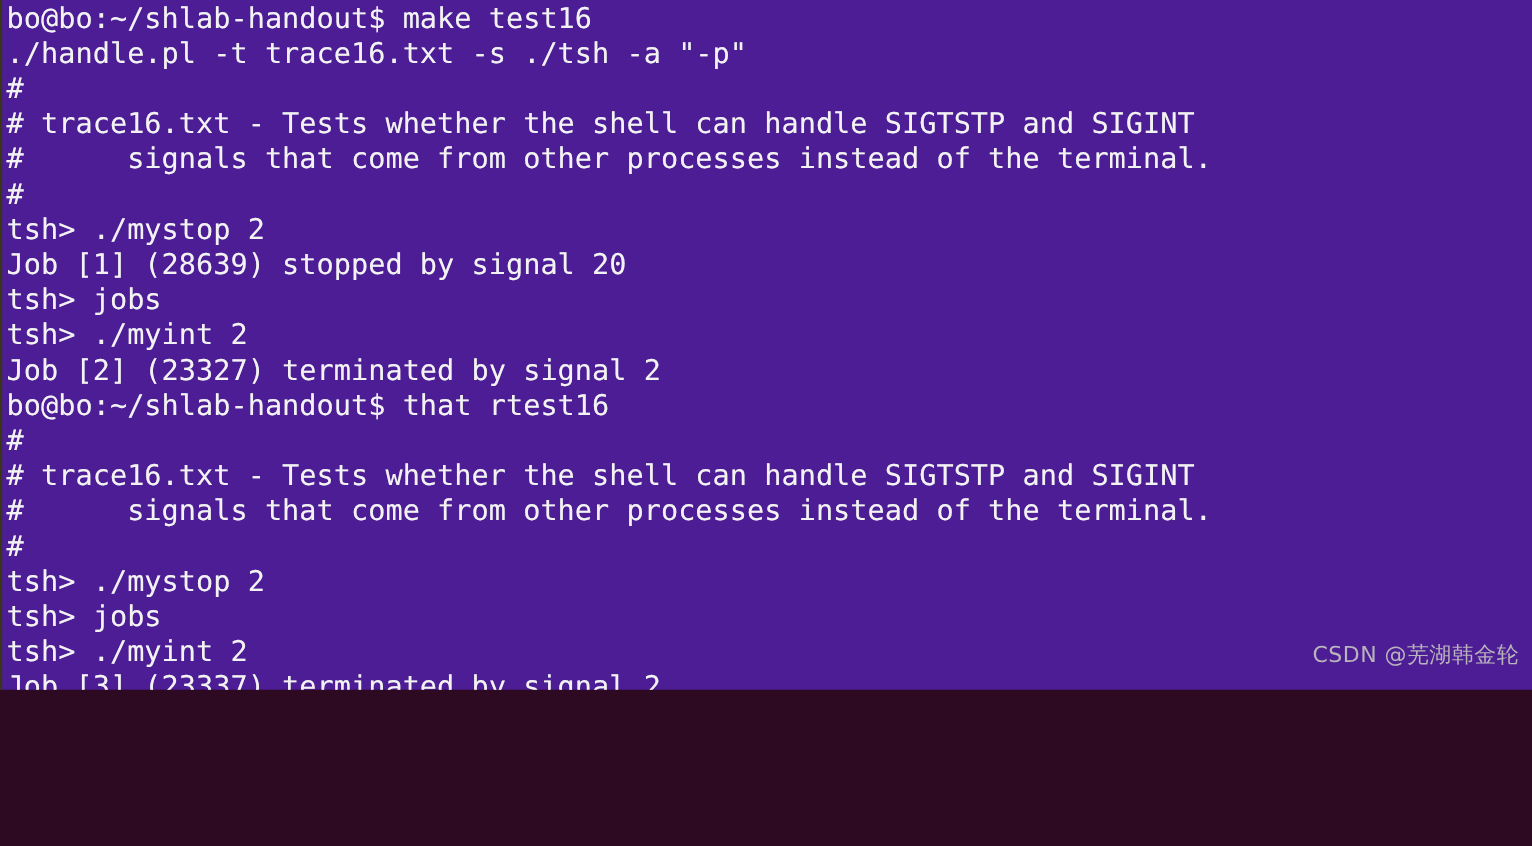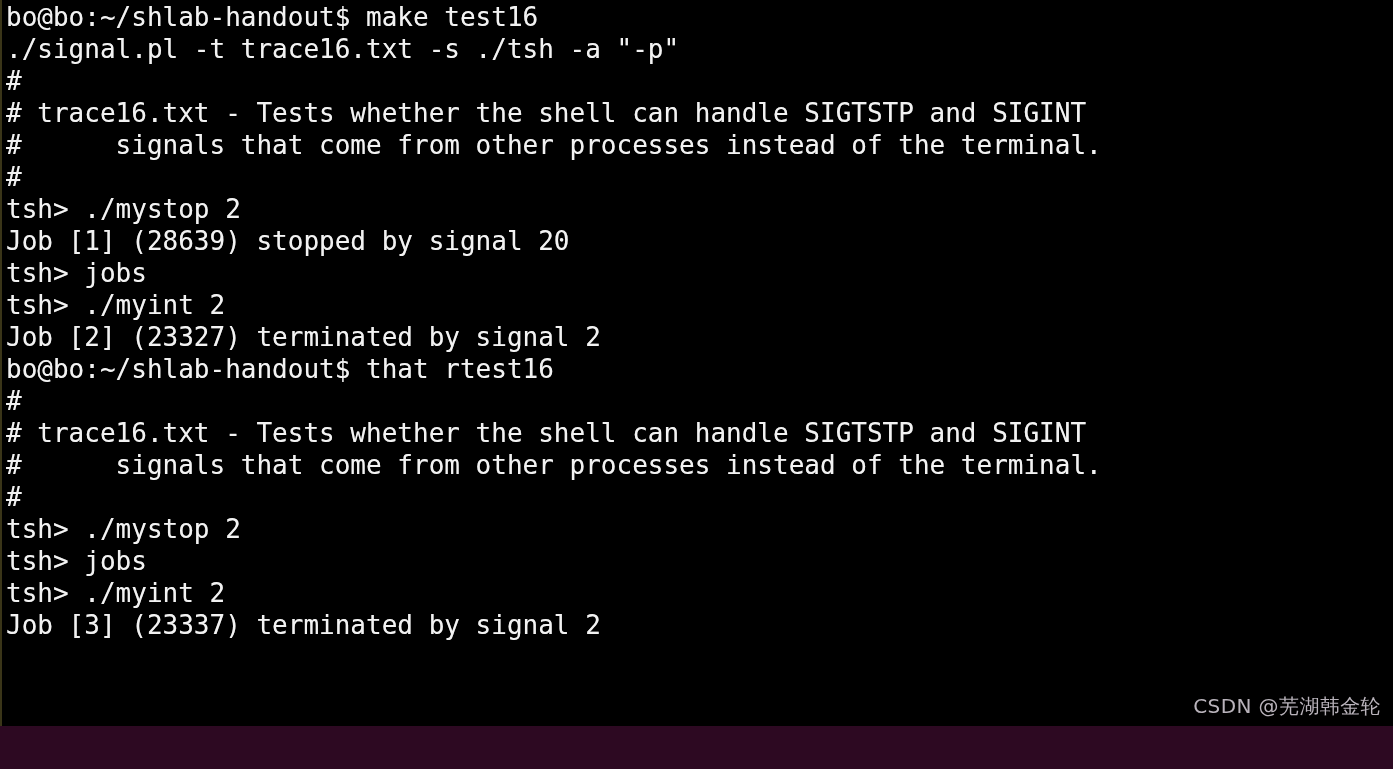--- a/index.html
+++ b/index.html
@@ -10,22 +10,22 @@
   body {
     width: 1393px;
     height: 769px;
     overflow: hidden;
     font-family: "DejaVu Sans Mono", "Liberation Mono", monospace;
   }
 
   #terminal {
     position: relative;
     width: 1393px;
-    height: 726px;
-    background: #000000;
+    height: 627px;
+    background: #4c1d95;
     overflow: hidden;
     box-sizing: border-box;
     border-left: 2px solid #3a3518;
   }
 
   #screen {
     position: absolute;
     left: 2px;
     top: 1px;
     width: 1389px;
@@ -49,35 +49,35 @@
     left: 450px;
     top: 762px;
     width: 19px;
     height: 8px;
     background: #ffffff;
   }
 
   #watermark {
     position: absolute;
     right: 12px;
-    bottom: 6px;
+    bottom: 18px;
     font-family: "DejaVu Sans", "Liberation Sans", sans-serif;
     font-size: 20px;
     color: #b9b3bb;
     letter-spacing: 0.4px;
     white-space: pre;
   }
 </style>
 </head>
 <body>
 
 <div id="terminal">
   <div id="screen">
     <div class="line">bo@bo:~/shlab-handout$ make test16</div>
-    <div class="line">./signal.pl -t trace16.txt -s ./tsh -a "-p"</div>
+    <div class="line">./handle.pl -t trace16.txt -s ./tsh -a "-p"</div>
     <div class="line">#</div>
     <div class="line"># trace16.txt - Tests whether the shell can handle SIGTSTP and SIGINT</div>
     <div class="line">#      signals that come from other processes instead of the terminal.</div>
     <div class="line">#</div>
     <div class="line">tsh&gt; ./mystop 2</div>
     <div class="line">Job [1] (28639) stopped by signal 20</div>
     <div class="line">tsh&gt; jobs</div>
     <div class="line">tsh&gt; ./myint 2</div>
     <div class="line">Job [2] (23327) terminated by signal 2</div>
     <div class="line">bo@bo:~/shlab-handout$ that rtest16</div>

